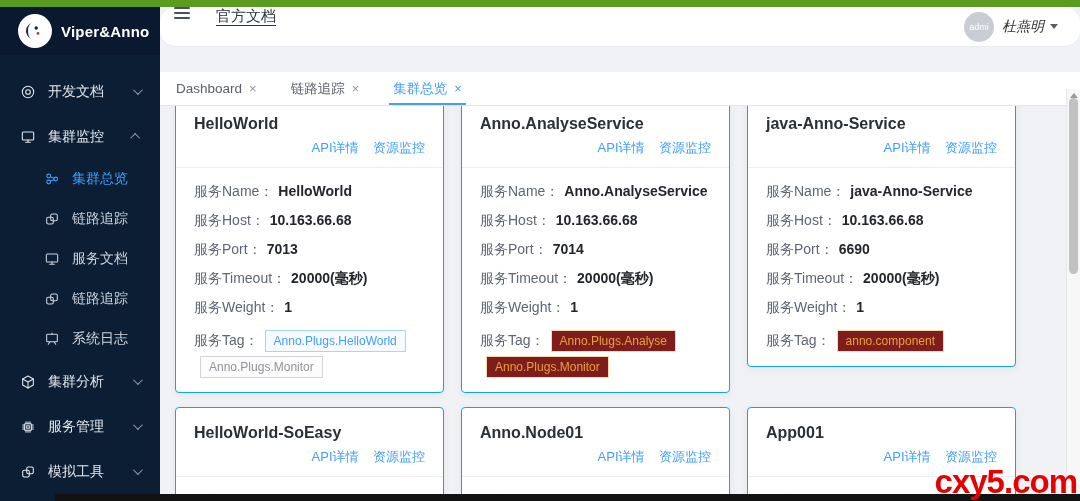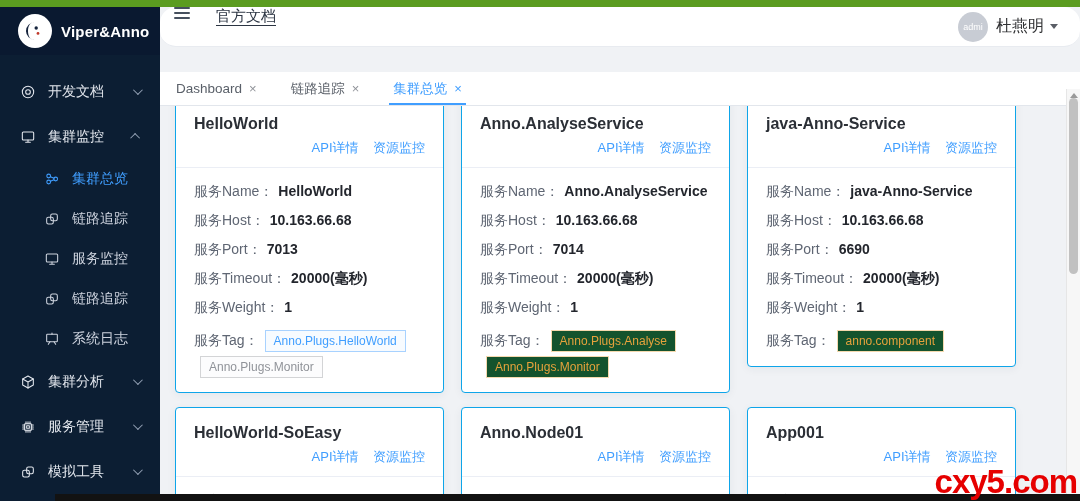--- a/index.html
+++ b/index.html
@@ -30,21 +30,21 @@
   .chev.down { transform: rotate(45deg) translateY(-2px); }
   .chev.up { transform: rotate(-135deg) translateY(-2px); }
 
   
   .header { position:absolute; left:160px; top:7px; right:0; height:40px; background:#fff; border-bottom:1px solid #e8ebf0; display:flex; z-index:30;border-radius:16px; }
   .hamburger { width:16px; margin-left:14px; cursor:pointer; display:flex; flex-direction:column; gap:3px; }
   .hamburger i { display:block; height:2px; background:#46505e; border-radius:1px; }
   .doc-link { margin-left:26px; font-size:15px; color:#2b3442; text-decoration:underline; text-underline-offset:4px; cursor:pointer; }
   .header-right { margin-left:auto; margin-right:22px; display:flex; align-items:center; cursor:pointer; }
   .avatar { width:30px; height:30px; border-radius:50%; background:#c8ccd4; color:#fff; font-size:9px; display:flex; align-items:center; justify-content:center; overflow:hidden; }
-  .username { font-size:16px; color:#303133; margin:0 6px 0 8px; }
+  .username { font-size:14px; color:#303133; margin:0 6px 0 8px;font-style:italic; }
   .caret-down { width:0; height:0; border-left:4.5px solid transparent; border-right:4.5px solid transparent; border-top:5.5px solid #5a5e66; }
 
   
   .tabbar { position:absolute; left:160px; top:72px; right:0; height:34px; background:#fff; border-bottom:1px solid #e2e6ec; display:flex; align-items:stretch; padding-left:16px; z-index:25; }
   .tab { display:flex; align-items:center; margin-right:34px; font-size:13.5px; color:#5a6069; cursor:pointer; position:relative; }
   .tab .close { margin-left:7px; font-size:13px; color:#909399; line-height:1; }
   .tab.active { color: var(--accent,#409eff); }
   .tab.active .close { color: var(--accent,#409eff); }
   .tab.active::after { content:""; position:absolute; left:-4px; right:-4px; bottom:0; height:2px; background: var(--accent,#409eff); }
 
@@ -56,21 +56,21 @@
   .card-title { font-size:16px; font-weight:bold; color:#2b2f36; line-height:22px; }
   .card-links { text-align:right; margin-top:3px; }
   .card-links a { font-size:13px; color: var(--accent,#409eff); margin-left:10px; cursor:pointer; text-decoration:none; }
   .card-body { padding:13px 18px 14px; }
   .row { font-size:14px; color:#5f6673; line-height:20px; margin-bottom:9px; }
   .row .val { color:#23262d; font-weight:bold; margin-left:5px; }
   .tag-row { margin-bottom:0; }
   .tag { display:inline-block; font-size:12px; line-height:18px; padding:1px 8px; border-radius:0; margin-left:6px; margin-top:4px; white-space:nowrap; }
   .tag.primary { color:var(--accent,#409eff); border:1px solid #a8d2ff; background:#f7fbff; }
   .tag.info { color:var(--info,#909399); border:1px solid #d3d4d6; background:#fcfcfd; }
-  .tag.warning { color:var(--warning,#e6a23c); border:1px solid #f5d9ae; background:#14532d; }
+  .tag.warning { color:var(--warning,#e6a23c); border:1px solid #f5d9ae; background:#7f1d1d; }
 
   
   .scrollbar { position:absolute; right:0; top:89px; bottom:0; width:14px; background:#f7f7f7; border-left:1px solid #e6e6e6; z-index:35; }
   .scroll-arrow-up { width:0; height:0; margin:4px auto 2px; border-left:4px solid transparent; border-right:4px solid transparent; border-bottom:5px solid #9a9a9a; }
   .scroll-thumb { position:absolute; top:9px; left:2px; width:9px; height:176px; background:#c1c1c1; border-radius:5px; cursor:pointer; }
 
   
   .bottom-bar { position:absolute; left:55px; right:0; bottom:0; height:7px; background:#121212; z-index:40; }
   .watermark { position:absolute; right:3px; bottom:3px; z-index:60; font-size:33px; font-weight:800; color:var(--watermark,#e60000); letter-spacing:-1px; line-height:1; }
 </style>
@@ -131,21 +131,21 @@
         </span>
         <span class="mi-label">链路追踪</span>
       </div>
       <div class="menu-item sub">
         <span class="mi">
           <svg viewBox="0 0 24 24">
             <rect x="3.5" y="4.5" width="17" height="12" rx="1.5"></rect>
             <path d="M12 16.5V20M8.5 20h7"></path>
           </svg>
         </span>
-        <span class="mi-label">服务监控</span>
+        <span class="mi-label">服务文档</span>
       </div>
       <div class="menu-item sub">
         <span class="mi">
           <svg viewBox="0 0 24 24">
             <rect x="4" y="9.5" width="10" height="10" rx="2.5"></rect>
             <rect x="10" y="4.5" width="10" height="10" rx="2.5"></rect>
           </svg>
         </span>
         <span class="mi-label">链路追踪</span>
       </div>

